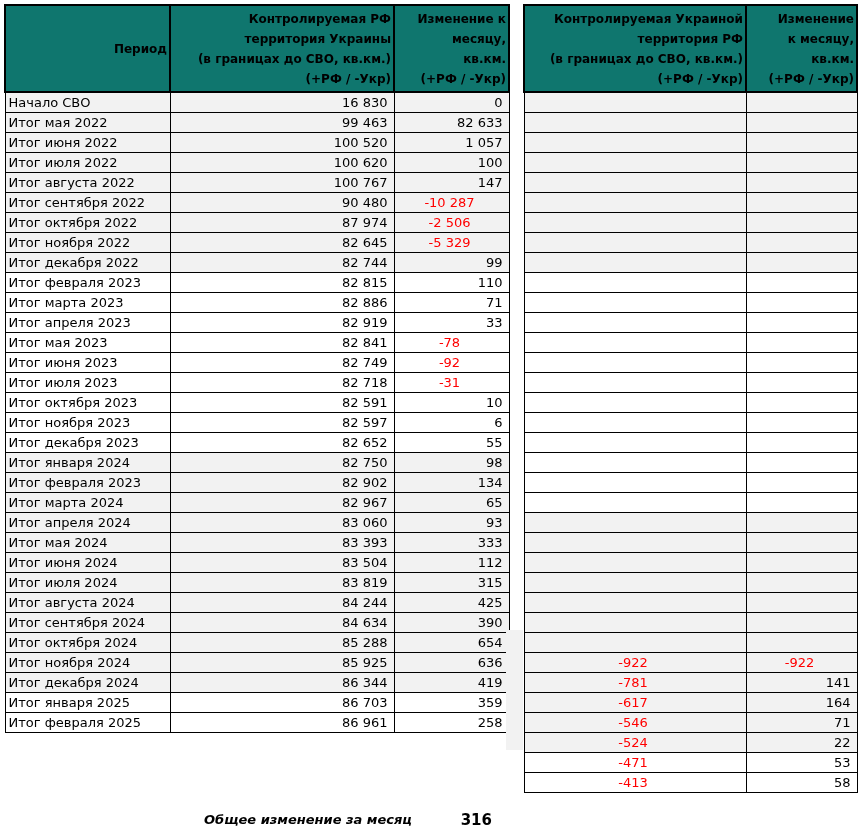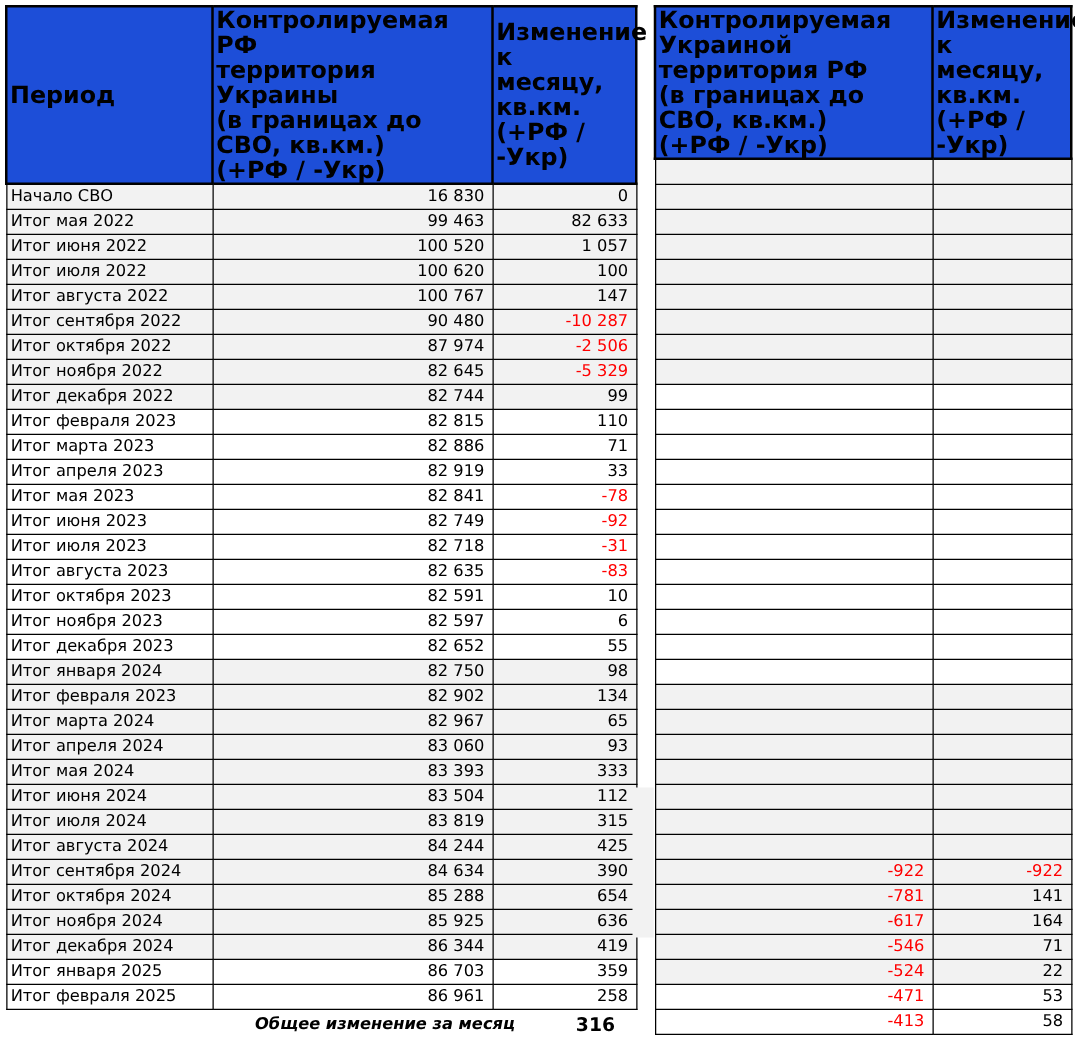--- a/index.html
+++ b/index.html
@@ -14,33 +14,33 @@
     color:#000;
   }
   table{
     position:absolute;top:4px;
     border-collapse:collapse;table-layout:fixed;
   }
   #left-table{left:4px;width:504px;}
   #right-table{left:523px;width:333px;}
   th{
     border:2px solid var(--border);
-    font-weight:bold;font-size:19px;line-height:20px;
-    text-align:left;vertical-align:middle;
+    font-weight:bold;font-size:12px;line-height:20px;
+    text-align:right;vertical-align:middle;
     white-space:pre-line;height:85px;padding:0 2px;
-    background:#1d4ed8;
+    background:#0f766e;
   }
   td{
     border:1px solid var(--border);
     font-size:13px;line-height:19px;height:20px;
     box-sizing:border-box;padding:0 6px 0 3px;
     overflow:hidden;white-space:nowrap;
   }
   td.num{text-align:right;padding:0 6px 0 2px;}
-  td.neg{color:var(--neg);}
+  td.neg{color:var(--neg);text-align:center;}
   tr.band td{background:var(--band);}
   #gap-band{
     position:absolute;left:506px;width:17px;
     background:var(--band);
   }
   #footer-label{
     position:absolute;left:104px;top:810px;width:308px;
     text-align:right;font-weight:bold;font-size:13px;line-height:20px;font-style:italic;
   }
   #footer-value{
@@ -140,25 +140,20 @@
         <td>Итог июня 2023</td>
         <td class="num">82 749</td>
         <td class="num neg">-92</td>
       </tr>
       <tr>
         <td>Итог июля 2023</td>
         <td class="num">82 718</td>
         <td class="num neg">-31</td>
       </tr>
       <tr>
-        <td>Итог августа 2023</td>
-        <td class="num">82 635</td>
-        <td class="num neg">-83</td>
-      </tr>
-      <tr>
         <td>Итог октября 2023</td>
         <td class="num">82 591</td>
         <td class="num">10</td>
       </tr>
       <tr>
         <td>Итог ноября 2023</td>
         <td class="num">82 597</td>
         <td class="num">6</td>
       </tr>
       <tr>

